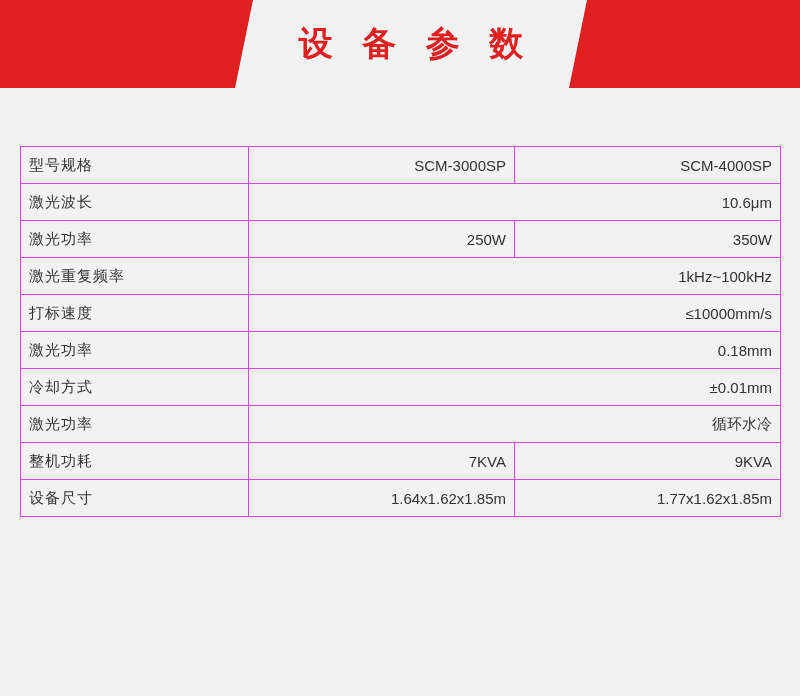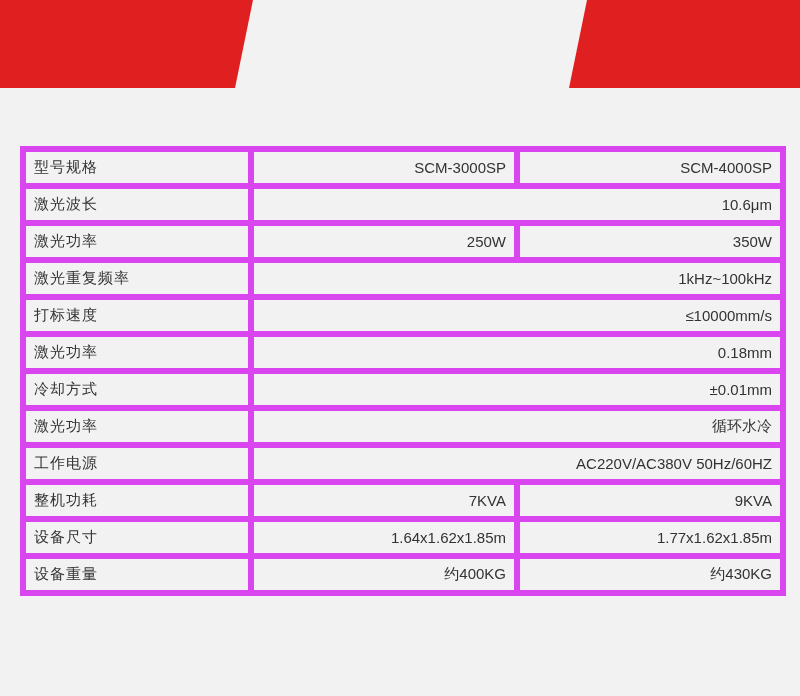--- a/index.html
+++ b/index.html
@@ -53,21 +53,21 @@
   
   .table-wrap {
     padding: 58px 20px 0 20px;
   }
   table.spec {
     width: 760px;
     border-collapse: collapse;
     table-layout: fixed;
   }
   table.spec td {
-    border: 6px solid #d946ef;
+    border: 1px solid #d946ef;
     height: 37px;
     font-size: 15px;
     color: #333;
     padding: 0 8px;
     background: #f2f2f2;
   }
   td.label {
     width: 228px;
     padding-left: 36px;
     text-align: left;
@@ -81,20 +81,21 @@
 
   .spacer-bottom {
     height: 20px;
   }
 </style>
 </head>
 <body>
 
 <div class="banner">
   <div class="banner-plaque"></div>
+  <div class="banner-title">设 备 参 数</div>
 </div>
 
 <div class="table-wrap">
   <table class="spec">
     <tbody id="spec-body">
         <tr>
           <td class="label">型号规格</td>
           <td class="val col-a">SCM-3000SP</td>
           <td class="val col-b">SCM-4000SP</td>
         </tr>
@@ -121,34 +122,25 @@
         </tr>
         <tr>
           <td class="label">冷却方式</td>
           <td class="val" colspan="2">±0.01mm</td>
         </tr>
         <tr>
           <td class="label">激光功率</td>
           <td class="val" colspan="2">循环水冷</td>
         </tr>
         <tr>
-          <td class="label">工作电源</td>
-          <td class="val" colspan="2">AC220V/AC380V 50Hz/60HZ</td>
-        </tr>
-        <tr>
           <td class="label">整机功耗</td>
           <td class="val col-a">7KVA</td>
           <td class="val col-b">9KVA</td>
         </tr>
         <tr>
           <td class="label">设备尺寸</td>
           <td class="val col-a">1.64x1.62x1.85m</td>
           <td class="val col-b">1.77x1.62x1.85m</td>
         </tr>
-        <tr>
-          <td class="label">设备重量</td>
-          <td class="val col-a">约400KG</td>
-          <td class="val col-b">约430KG</td>
-        </tr>
       </tbody>
   </table>
 </div>
 <div class="spacer-bottom"></div>
 
 </body></html>

